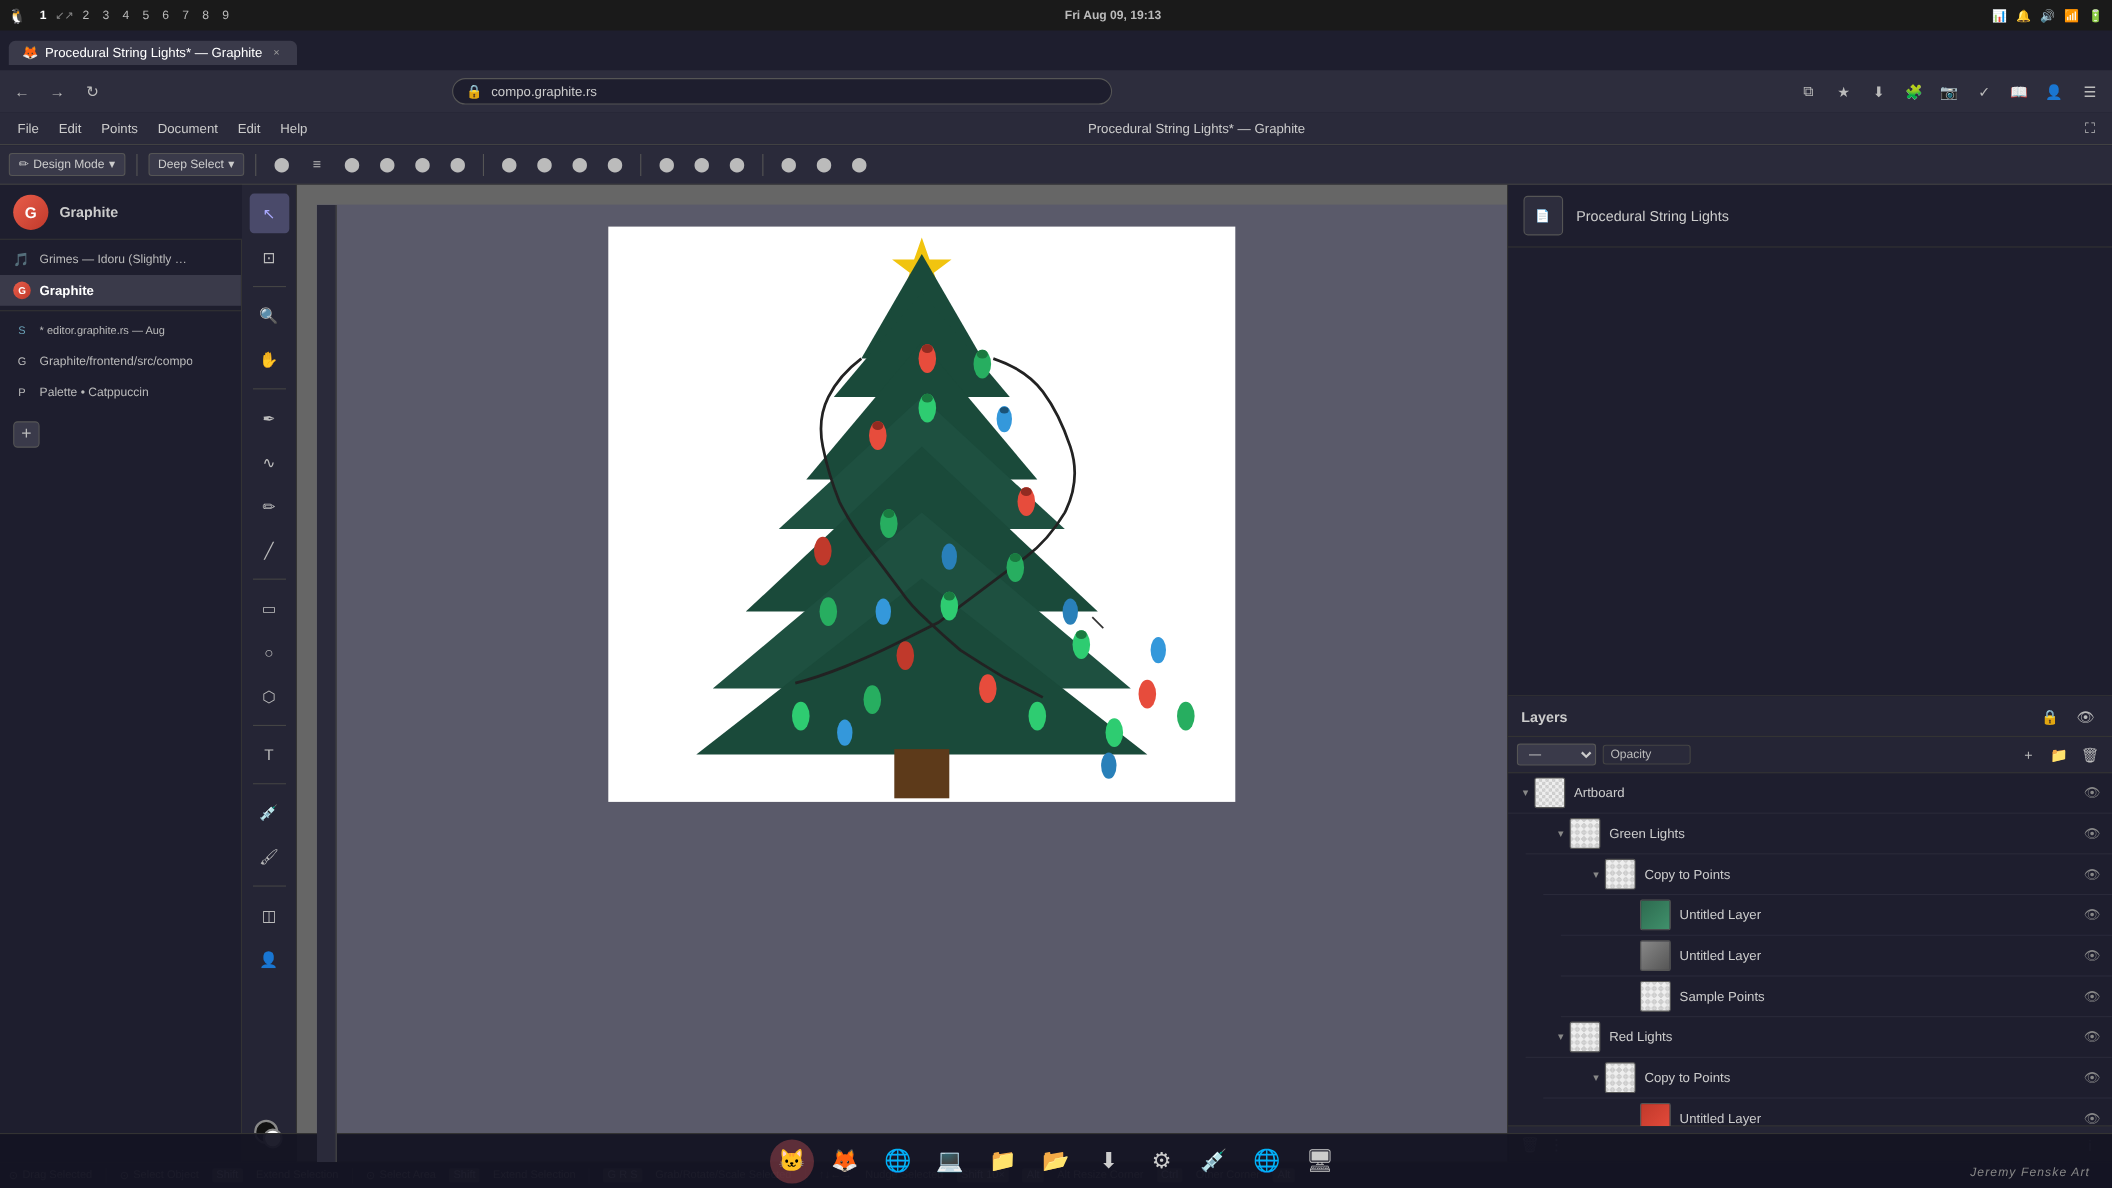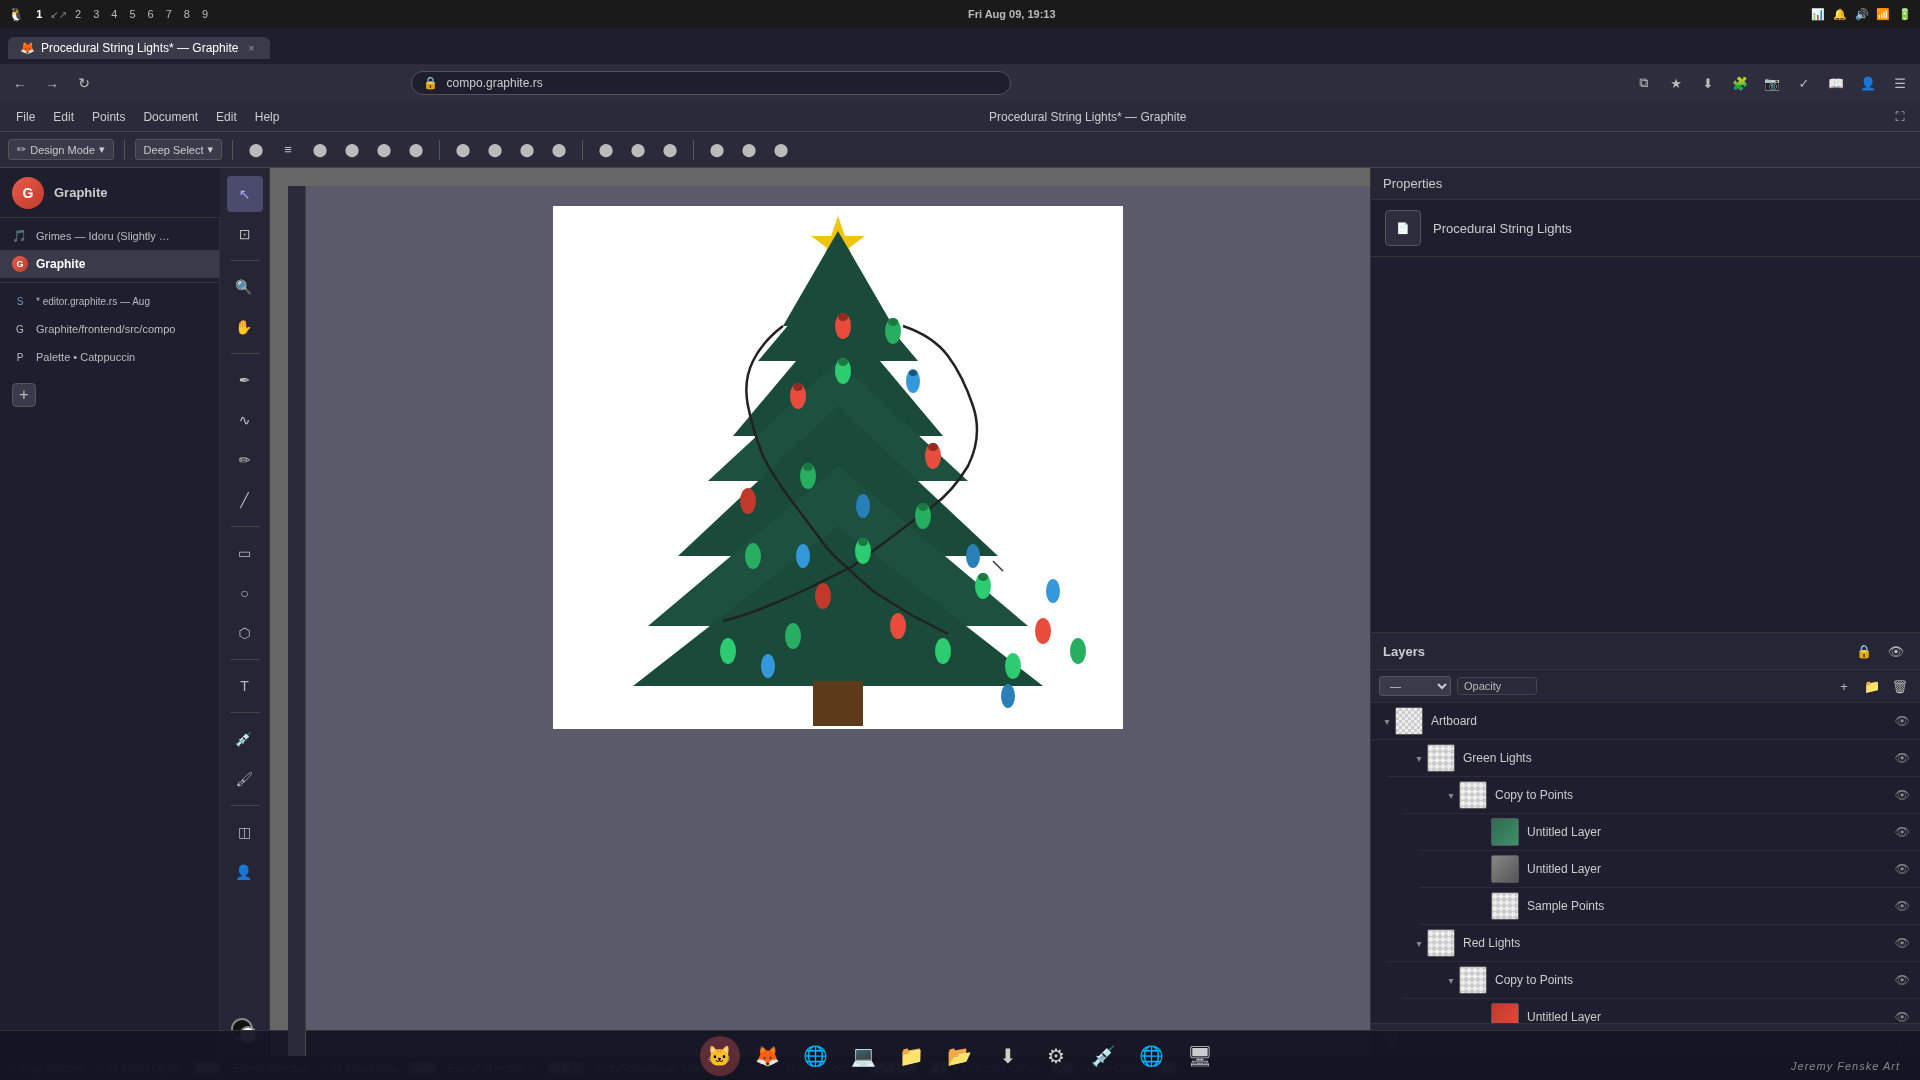--- a/index.html
+++ b/index.html
@@ -374,23 +374,20 @@
 
             <line x1="440" y1="355" x2="450" y2="365" stroke="#333" stroke-width="1.5"></line>
 
           </svg>
         </div>
       </div>
     </div>
 
     <div class="right-panel">
 
-      <div class="properties-header">
-        <span>Properties</span>
-      </div>
       <div style="display:flex; align-items:center; padding:10px 14px; border-bottom:1px solid #333;">
         <div style="width:36px; height:36px; background:#2d2d3d; border:1px solid #555; border-radius:4px; margin-right:12px; display:flex; align-items:center; justify-content:center; color:#888; font-size:11px;">📄</div>
         <span style="color:#ccc; font-size:13px;">Procedural String Lights</span>
       </div>
       <div style="flex:1; min-height:200px;"></div>
 
       <div class="layers-panel">
         <div class="layers-header">
           <span class="layers-title">Layers</span>
           <div class="layers-controls">

